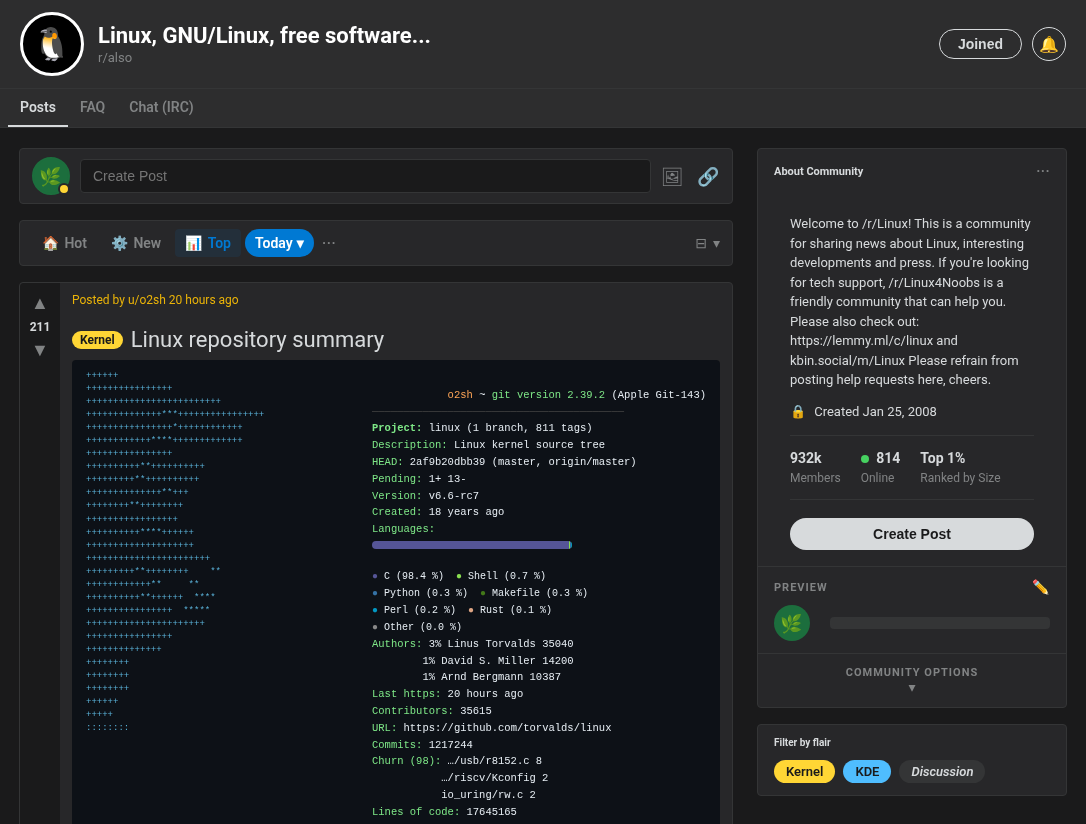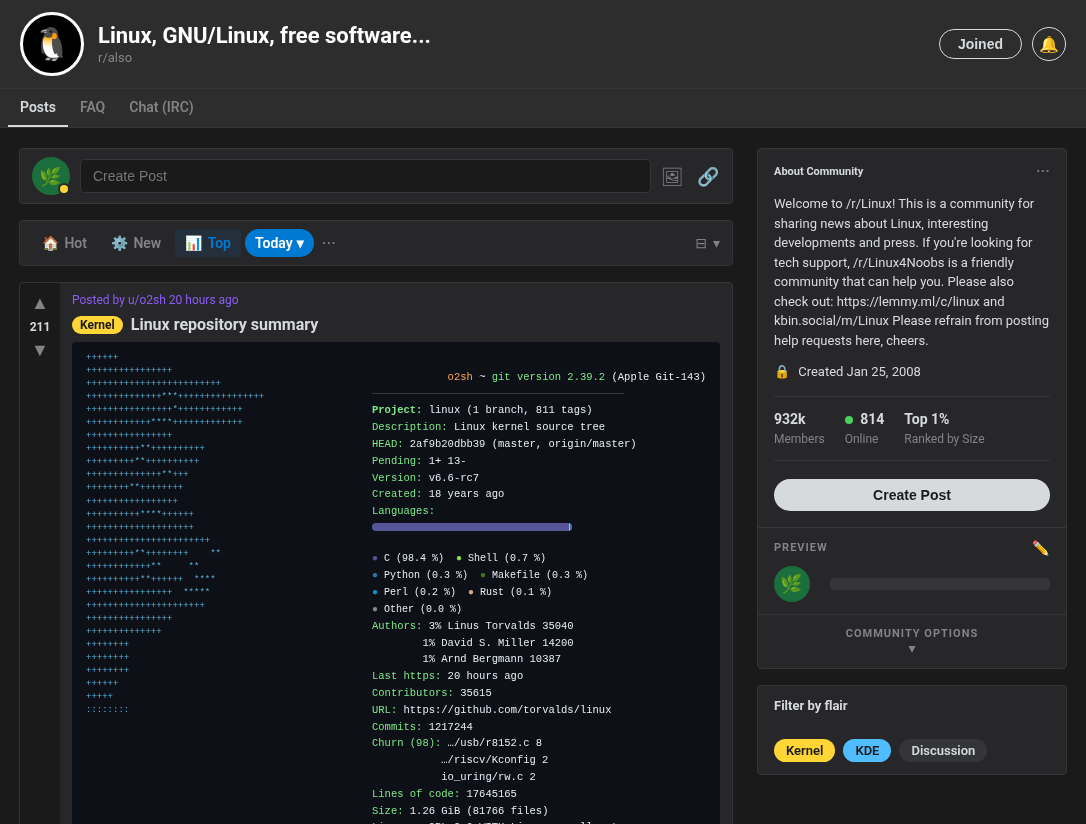--- a/index.html
+++ b/index.html
@@ -250,42 +250,42 @@
       font-weight: 700;
       color: #d7dadc;
     }
     .post-content {
       flex: 1;
       padding: 10px 12px;
       min-width: 0;
     }
     .post-meta {
       font-size: 12px;
-      color: #8b5cf6;
-      margin-bottom: 8px;
+      color: #eab308;
+      margin-bottom: 20px;
     }
     .post-title-row {
       display: flex;
       align-items: center;
       gap: 8px;
       margin-bottom: 8px;
       flex-wrap: wrap;
     }
     .flair-kernel {
       background: #ffd635;
       color: #1a1a1b;
       font-size: 12px;
       font-weight: 700;
       padding: 2px 8px;
       border-radius: 12px;
       white-space: nowrap;
     }
     .post-title {
-      font-size: 16px;
-      font-weight: 700;
+      font-size: 22px;
+      font-weight: 400;
       color: #d7dadc;
     }
 
     
     .post-image-container {
       background: #0d1117;
       border-radius: 4px;
       overflow: hidden;
       margin-bottom: 10px;
       display: flex;
@@ -343,24 +343,25 @@
       font-size: 11px;
       font-weight: 700;
       color: #d7dadc;
     }
     .sidebar-card-more {
       color: #818384;
       cursor: pointer;
       font-size: 18px;
     }
     .sidebar-card-body {
-      padding: 0 16px 16px;
+      padding: 0 32px 16px;
       font-size: 13px;
       color: #d7dadc;
       line-height: 1.5;
+      margin-top: 20px;
     }
     .community-created {
       display: flex;
       align-items: center;
       gap: 8px;
       margin-top: 12px;
       font-size: 13px;
       color: #d7dadc;
     }
     .community-stats {
@@ -430,32 +431,32 @@
     }
     .community-options-title { font-size: 11px; font-weight: 700; color: #818384; letter-spacing: 1px; }
 
     
     .filter-card {
       background: #272729;
       border: 1px solid #343536;
       border-radius: 4px;
       padding: 12px 16px;
     }
-    .filter-title { font-size: 13px; font-weight: 700; color: #d7dadc; margin-bottom: 26px; }
+    .filter-title { font-size: 10px; font-weight: 700; color: #d7dadc; margin-bottom: 12px; }
     .flair-tags { display: flex; gap: 8px; flex-wrap: wrap; }
     .flair-tag {
       padding: 4px 12px;
       border-radius: 20px;
       font-size: 13px;
       font-weight: 600;
       cursor: pointer;
     }
     .flair-tag-kernel { background: #ffd635; color: #1a1a1b; }
     .flair-tag-kde { background: #4fbdff; color: #1a1a1b; }
-    .flair-tag-discussion { background: #343536; color: #d7dadc; }
+    .flair-tag-discussion { background: #343536; color: #d7dadc; font-style: italic; }
   </style>
 </head>
 <body>
 
 <div class="subreddit-header">
   <div class="subreddit-avatar">
     <span>🐧</span>
   </div>
   <div class="subreddit-info">
     <div class="subreddit-title">Linux, GNU/Linux, free software...</div>

